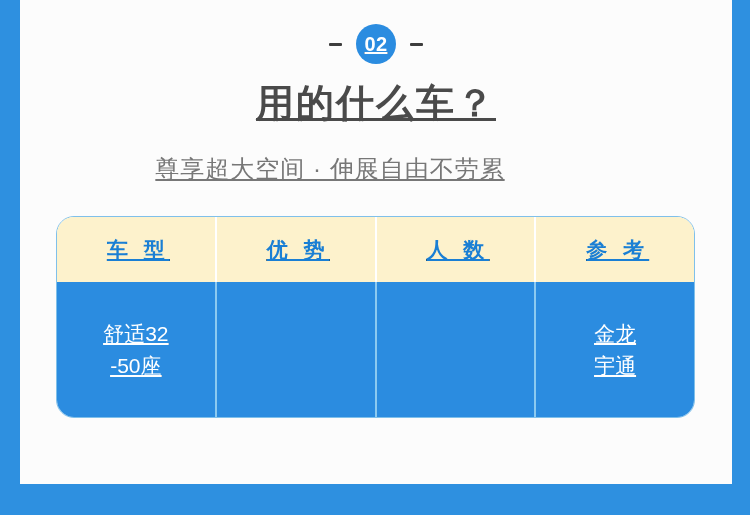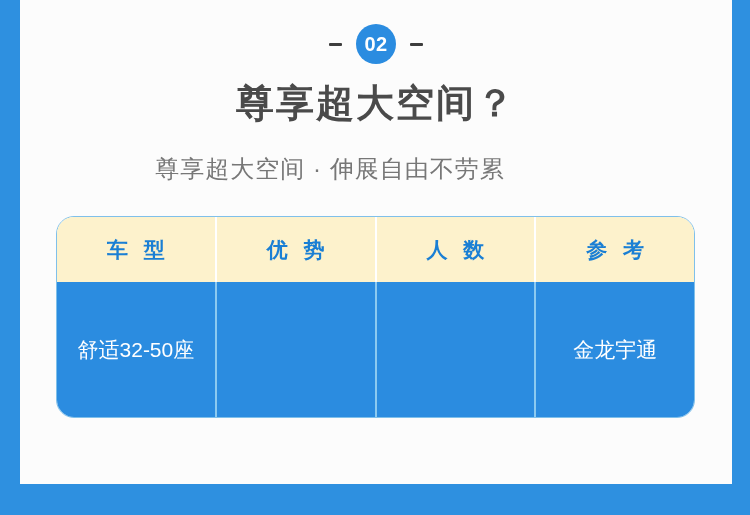--- a/index.html
+++ b/index.html
@@ -1,15 +1,15 @@
 <!DOCTYPE html>
 <html><head>
 <meta charset="utf-8">
 <style>
-  * { box-sizing: border-box; margin: 0; padding: 0; }
+  * { box-sizing: border-box; margin: 0; padding: 0; text-decoration: underline; }
 
   html, body {
     width: 750px;
     height: 515px;
     overflow: hidden;
   }
 
   body {
     font-family: "Liberation Sans", "DejaVu Sans", sans-serif;
     background: #2e90e0;
@@ -118,21 +118,21 @@
   .thead .th + .th { border-left: 2px solid #ffffff; }
 
   .tbody {
     display: flex;
     height: 135px;
     background: #2b8ce0;
   }
   .tbody .td {
     flex: 1 1 0;
     display: flex;
-    flex-direction: row;
+    flex-direction: column;
     align-items: center;
     justify-content: center;
     color: #ffffff;
     font-size: 21px;
     line-height: 32px;
     text-align: center;
     padding: 16px 18px;
   }
   .tbody .td + .td { border-left: 2px solid #8ccaf0; }
 
@@ -147,21 +147,21 @@
 
 <div id="page">
   <div id="card">
 
     <div class="badge-row">
       <span class="dash"></span>
       <span class="badge-circle">02</span>
       <span class="dash"></span>
     </div>
 
-    <div class="title">尊享超大空间？</div>
+    <div class="title">用的什么车？</div>
     <div class="subtitle">尊享超大空间 · 伸展自由不劳累</div>
 
     <div id="spec-table">
 
       <div class="thead">
         <div class="th">车 型</div>
         <div class="th">优 势</div>
         <div class="th">人 数</div>
         <div class="th">参 考</div>
       </div>

